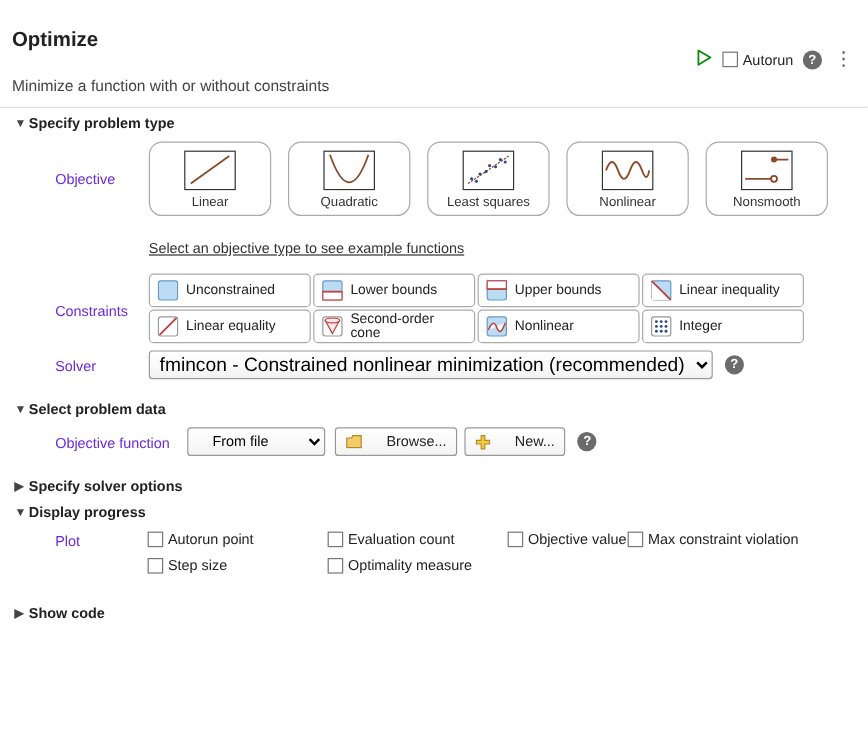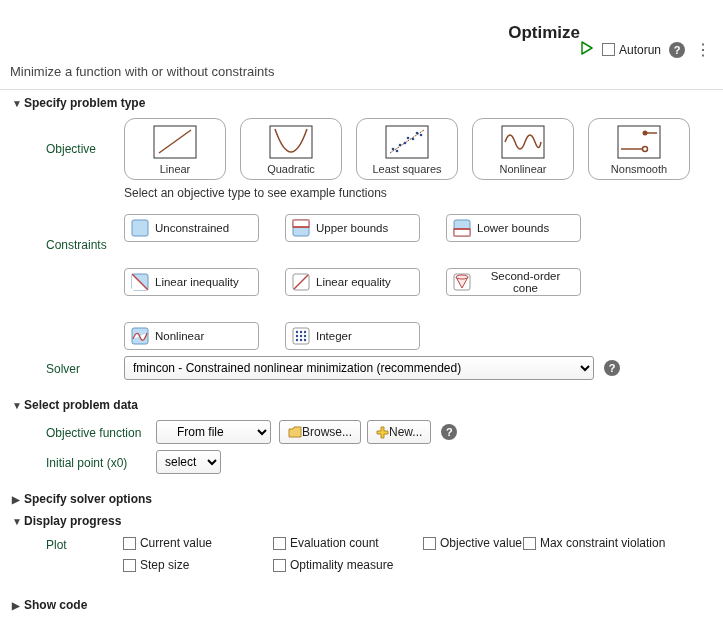--- a/index.html
+++ b/index.html
@@ -16,21 +16,20 @@
     border-bottom: 1px solid #ddd;
   }
   .header-top {
     display: flex;
     align-items: center;
   }
   .title {
     font-size: 17px;
     font-weight: bold;
     flex: 1;
-    text-align: right;
   }
   .header-controls {
     display: flex;
     align-items: center;
     gap: 8px;
     margin-top: 33px;
   }
   .subtitle {
     font-size: 13px;
     color: #444;
@@ -61,21 +60,21 @@
     display: flex;
     align-items: center;
     margin-bottom: 6px;
   }
   .row-top {
     align-items: flex-start;
   }
   .label {
     width: 78px;
     padding-top: 2px;
-    color: #14532d;
+    color: #6d28d9;
   }
   .obj-grid {
     display: flex;
     gap: 14px;
   }
   .obj-card {
     width: 102px;
     height: 62px;
     border: 1px solid #aaa;
     border-radius: 11px;
@@ -85,28 +84,28 @@
     align-items: center;
     justify-content: flex-end;
     padding-bottom: 4px;
     cursor: pointer;
   }
   .obj-card svg { margin-bottom: 4px; }
   .obj-label { font-size: 11px; color: #333; }
   .hint {
     font-size: 12px;
     color: #333;
-    margin: 6px 0 8px 0;
+    margin: 20px 0 8px 0;
+    text-decoration: underline;
   }
   .constraint-grid {
     display: flex;
     flex-wrap: wrap;
-    gap: 26px;
+    gap: 2px;
     width: 580px;
-    text-align: center;
   }
   .con-card {
     width: 135px;
     height: 28px;
     border: 1px solid #aaa;
     border-radius: 4px;
     display: flex;
     align-items: center;
     padding: 0 6px;
     gap: 6px;
@@ -117,21 +116,21 @@
     width: 18px;
     height: 18px;
     flex: 0 0 18px;
   }
   select.wide {
     width: 470px;
     height: 24px;
     border: 1px solid #999;
     border-radius: 3px;
     background: linear-gradient(#fff,#f3f3f3);
-    font-size: 12px;
+    font-size: 16px;
     padding-left: 4px;
   }
   select.mid {
     width: 115px;
     height: 24px;
     border: 1px solid #999;
     border-radius: 3px;
     background: linear-gradient(#fff,#f3f3f3);
     font-size: 12px;
     padding-left: 16px;
@@ -147,21 +146,21 @@
   }
   .btn {
     height: 24px;
     border: 1px solid #999;
     border-radius: 3px;
     background: linear-gradient(#fff,#f3f3f3);
     font-size: 12px;
     padding: 0 8px;
     display: inline-flex;
     align-items: center;
-    gap: 0;
+    gap: 20px;
     cursor: pointer;
   }
   .help {
     width: 16px;
     height: 16px;
     border-radius: 50%;
     background: #6b6b6b;
     color: #fff;
     font-size: 11px;
     font-weight: bold;
@@ -291,32 +290,32 @@
         <div class="constraint-grid">
           <div class="con-card">
             <svg class="con-icon">
                 <rect x="1" y="1" width="16" height="16" rx="2" fill="#bcdcf4" stroke="#6a9ac4"></rect>
               </svg>
             <span>Unconstrained</span>
           </div>
           <div class="con-card">
             <svg class="con-icon">
                 <rect x="1" y="1" width="16" height="16" rx="2" fill="#bcdcf4" stroke="#6a9ac4"></rect>
+                <rect x="1" y="10" width="16" height="7" fill="#fff" stroke="#b44"></rect>
+                <line x1="1" y1="10" x2="17" y2="10" stroke="#b44" stroke-width="1.5"></line>
+              </svg>
+            <span>Lower bounds</span>
+          </div>
+          <div class="con-card">
+            <svg class="con-icon">
+                <rect x="1" y="1" width="16" height="16" rx="2" fill="#bcdcf4" stroke="#6a9ac4"></rect>
                 <rect x="1" y="1" width="16" height="7" fill="#fff" stroke="#b44"></rect>
                 <line x1="1" y1="8" x2="17" y2="8" stroke="#b44" stroke-width="1.5"></line>
               </svg>
             <span>Upper bounds</span>
-          </div>
-          <div class="con-card">
-            <svg class="con-icon">
-                <rect x="1" y="1" width="16" height="16" rx="2" fill="#bcdcf4" stroke="#6a9ac4"></rect>
-                <rect x="1" y="10" width="16" height="7" fill="#fff" stroke="#b44"></rect>
-                <line x1="1" y1="10" x2="17" y2="10" stroke="#b44" stroke-width="1.5"></line>
-              </svg>
-            <span>Lower bounds</span>
           </div>
           <div class="con-card">
             <svg class="con-icon">
                 <rect x="1" y="1" width="16" height="16" rx="2" fill="#bcdcf4" stroke="#6a9ac4"></rect>
                 <polygon points="1,1 17,17 1,17" fill="#fff"></polygon>
                 <line x1="1" y1="1" x2="17" y2="17" stroke="#b44" stroke-width="1.5"></line>
               </svg>
             <span>Linear inequality</span>
           </div>
           <div class="con-card">
@@ -392,26 +391,20 @@
       <span style="width:6px"></span>
       <span class="btn">
         <svg width="13" height="13">
             <path d="M5 1 H8 V5 H12 V8 H8 V12 H5 V8 H1 V5 H5 Z" fill="#f4cc3a" stroke="#b38a2a"></path>
           </svg>
         <span>New...</span>
       </span>
       <span style="width:10px"></span>
       <span class="help">?</span>
     </div>
-    <div class="row">
-      <div class="label label-wider">Initial point (x0)</div>
-      <select class="small">
-        <option>select</option>
-      </select>
-    </div>
   </div>
 </div>
 
 <div class="section">
   <div class="section-header">
     <span class="caret">▶</span>
     <span>Specify solver options</span>
   </div>
 </div>
 
@@ -419,21 +412,21 @@
   <div class="section-header">
     <span class="caret">▼</span>
     <span>Display progress</span>
   </div>
   <div class="body">
     <div class="row row-top">
       <div class="label">Plot</div>
       <div class="checkbox-row" style="width:590px">
         <span class="cb-item" style="width:150px">
           <span class="cb-box"></span>
-          <span>Current value</span>
+          <span>Autorun point</span>
         </span>
         <span class="cb-item" style="width:150px">
           <span class="cb-box"></span>
           <span>Evaluation count</span>
         </span>
         <span class="cb-item" style="width:100px">
           <span class="cb-box"></span>
           <span>Objective value</span>
         </span>
         <span class="cb-item" style="width:150px">

